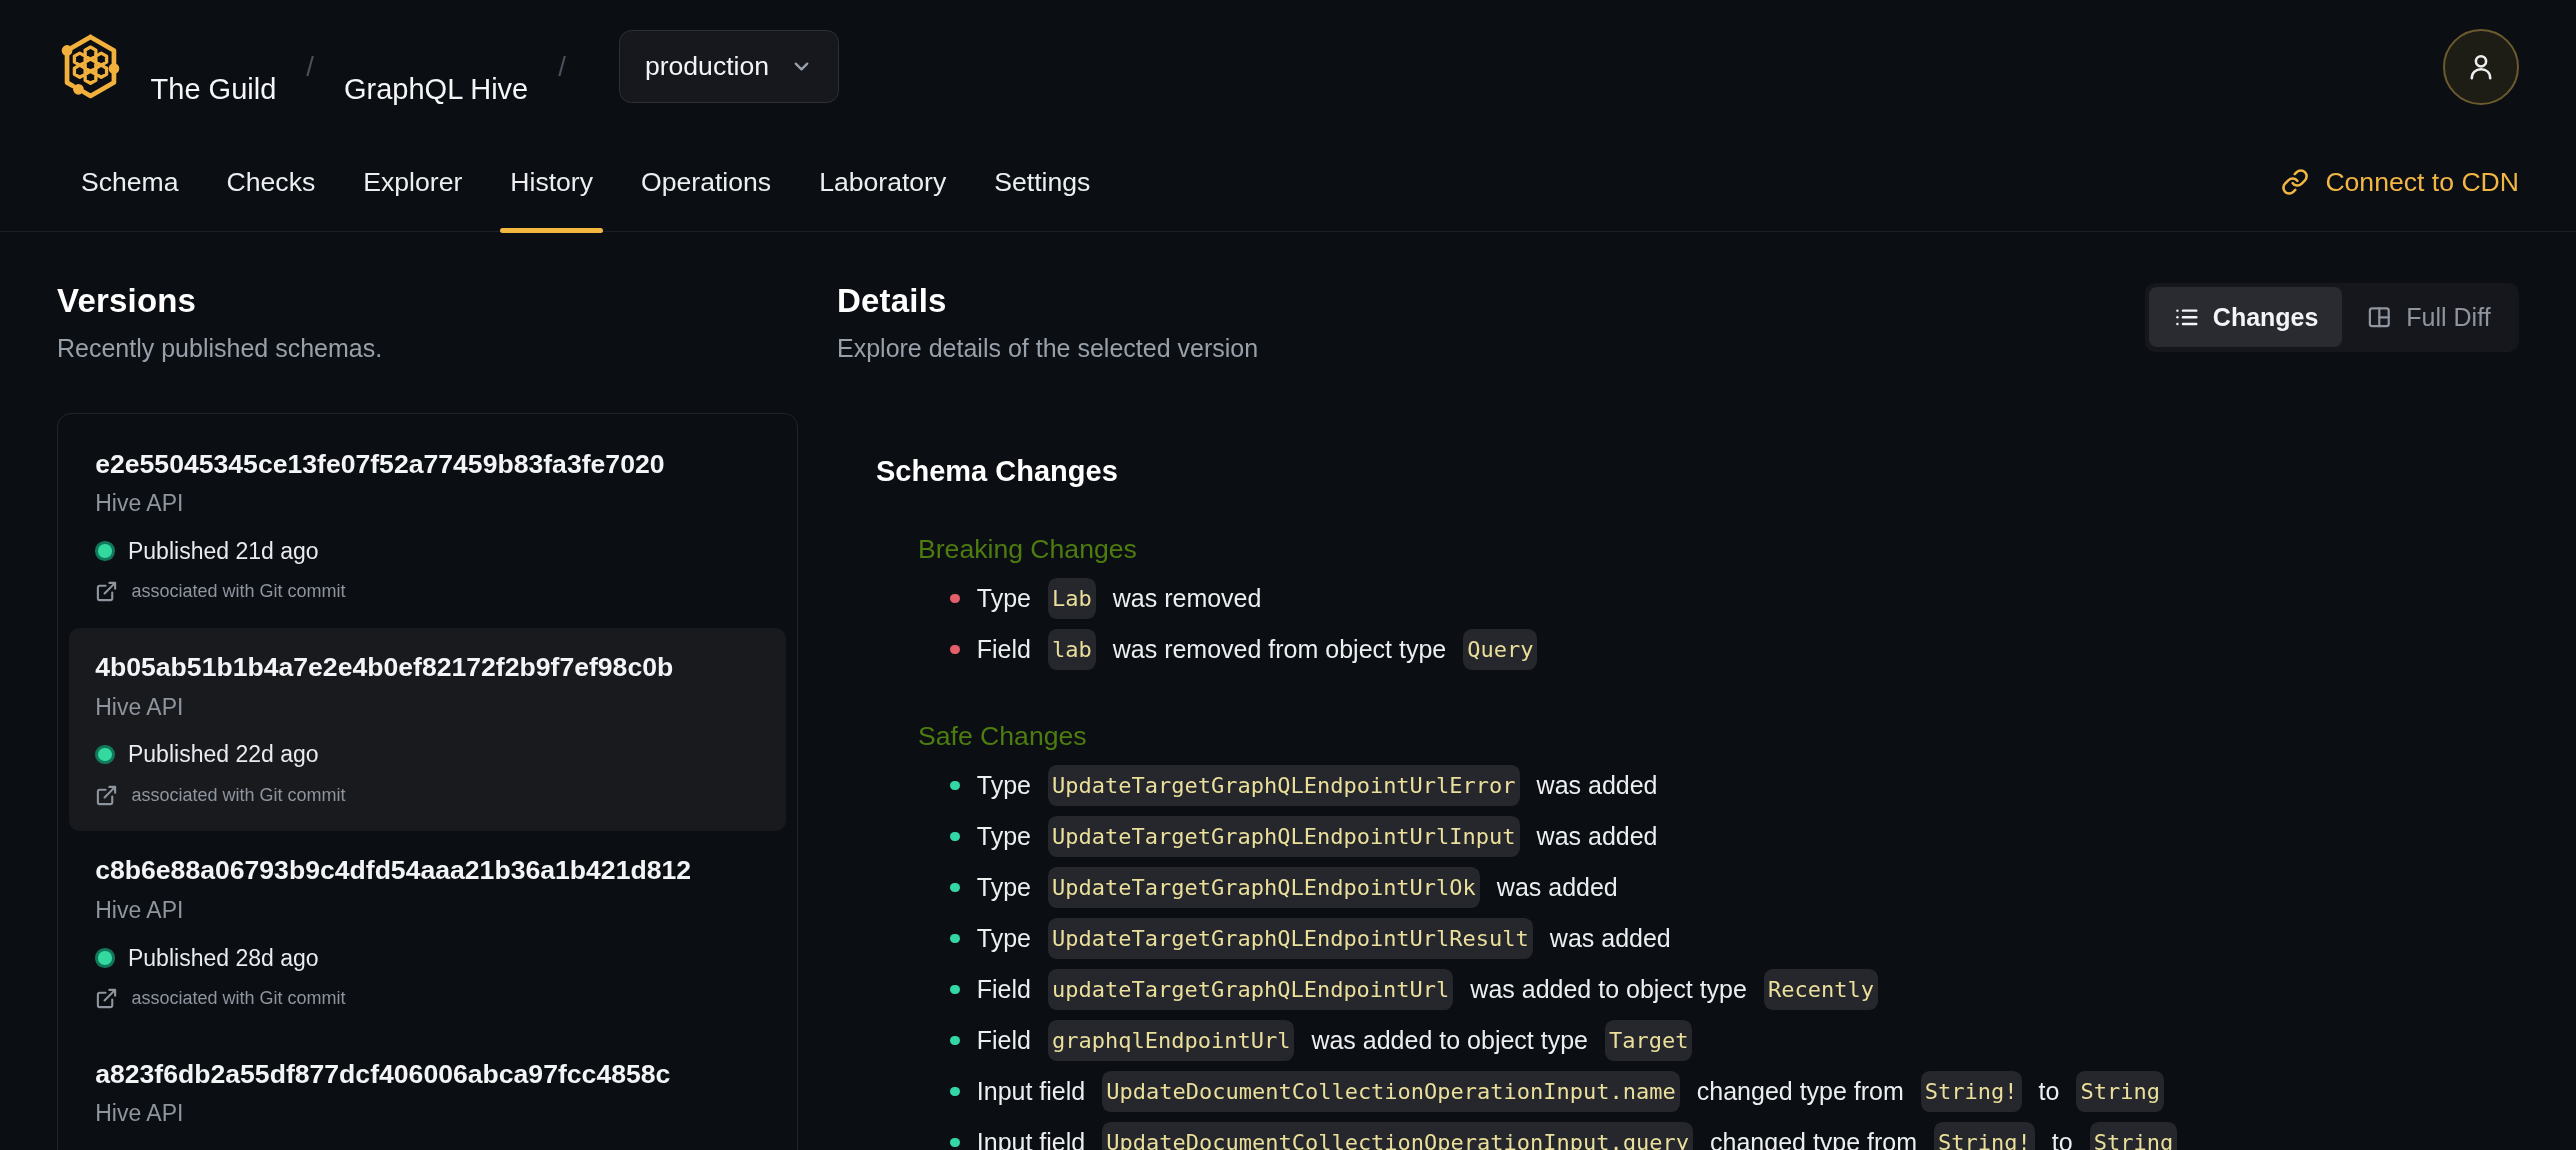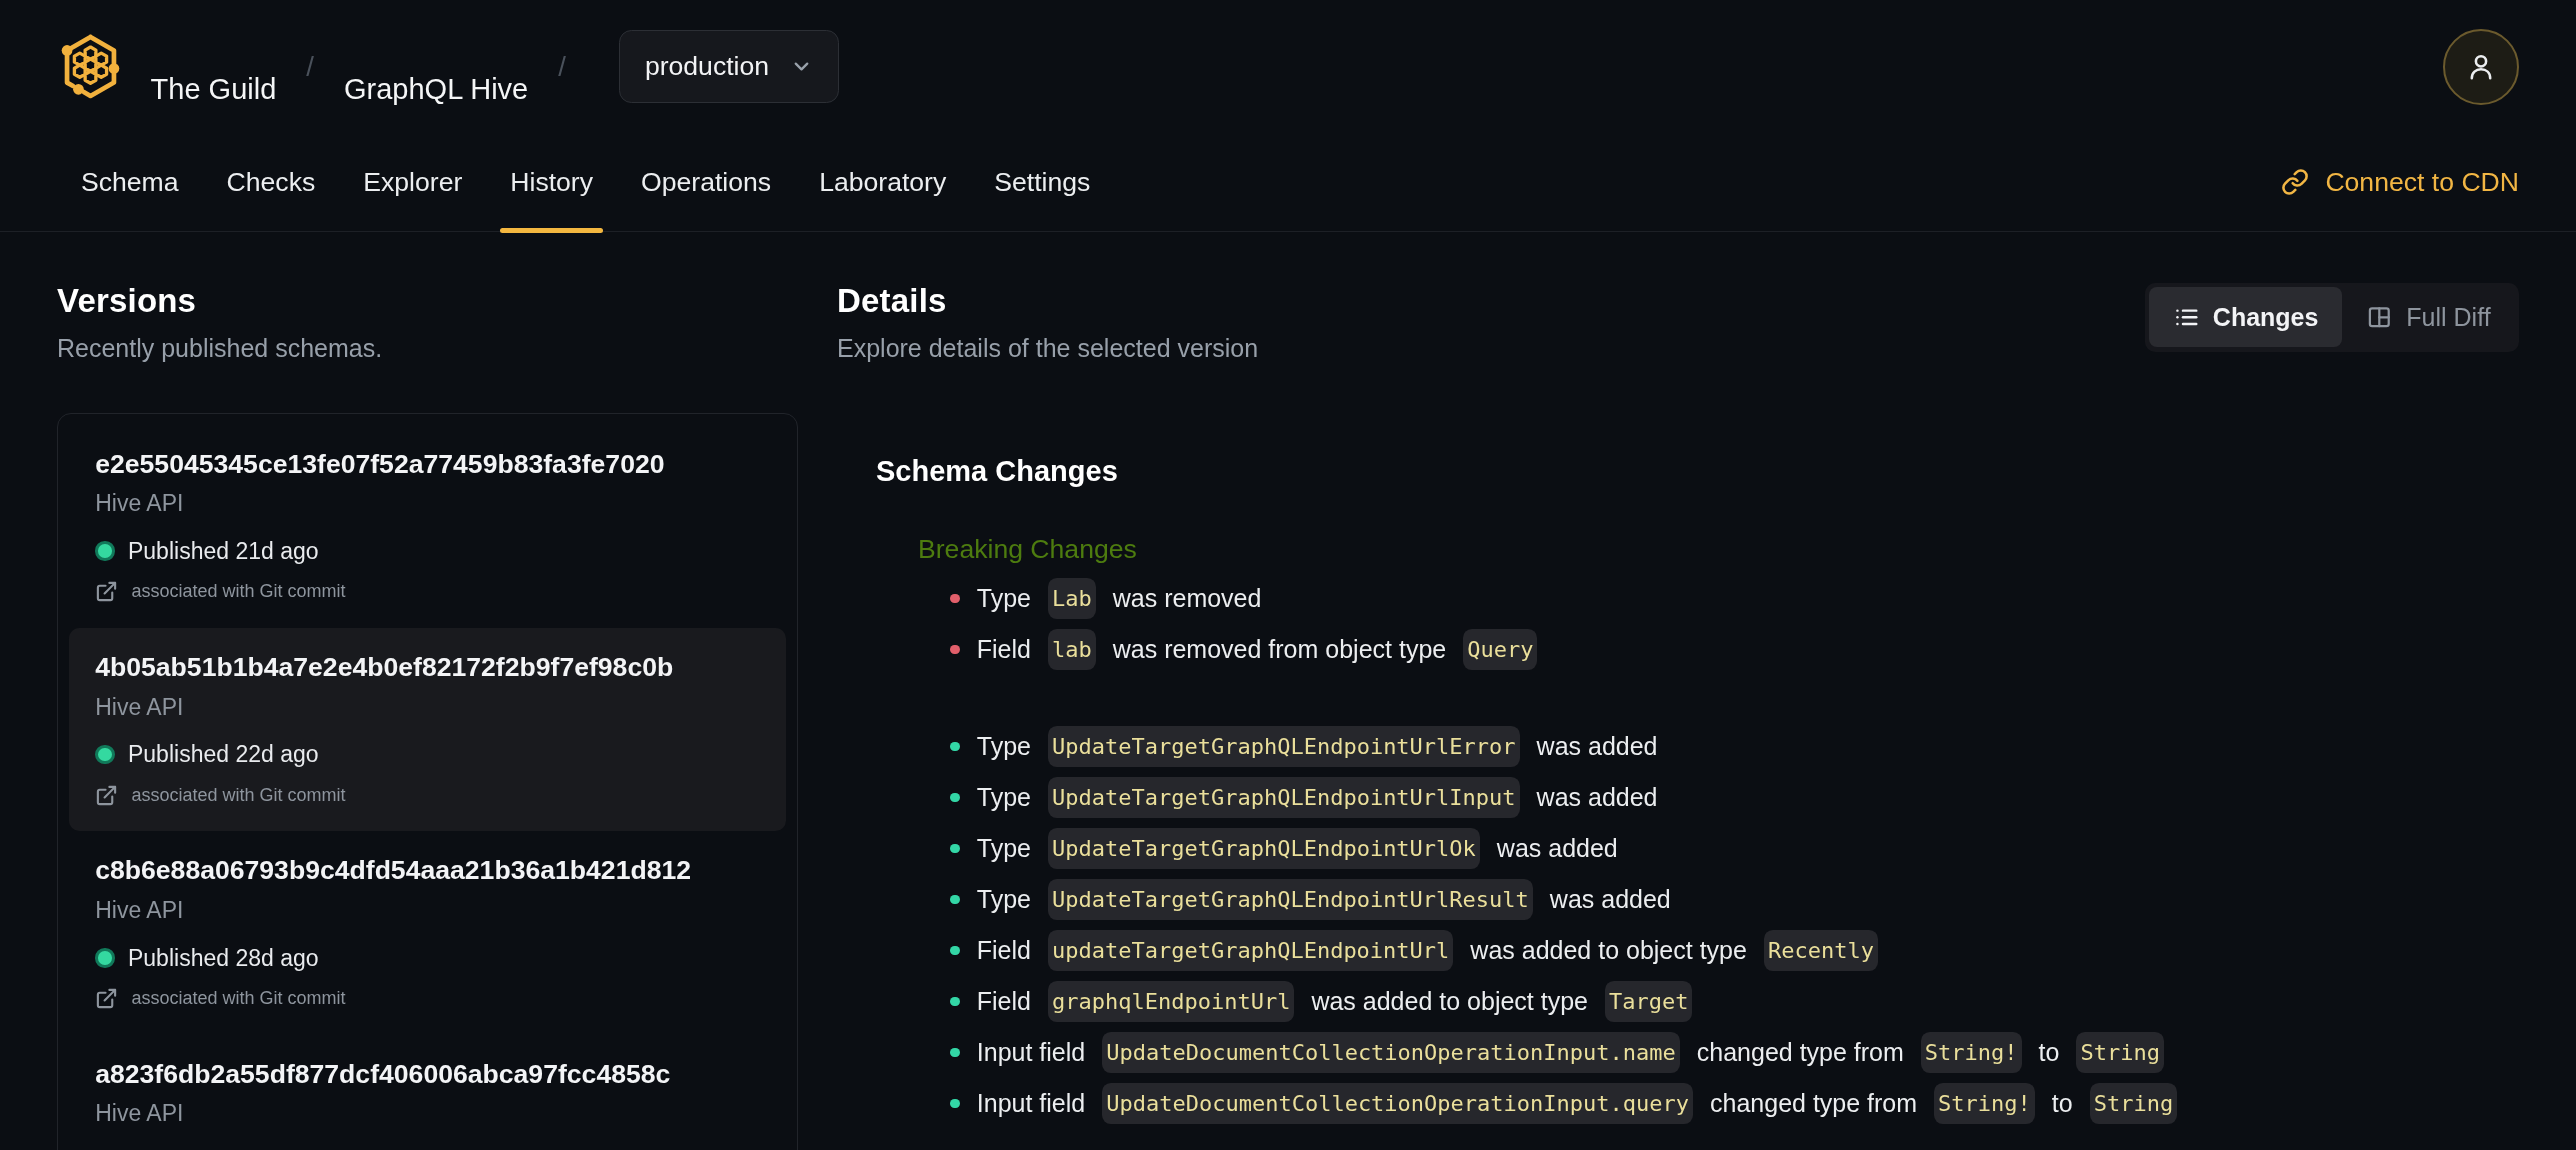--- a/index.html
+++ b/index.html
@@ -282,20 +282,21 @@
               <span class="bullet"></span>
               <span class="chg-text">Field</span>
               <span class="chip">lab</span>
               <span class="chg-text">was removed from object type</span>
               <span class="chip">Query</span>
             </li>
           </ul>
       </div>
 
       <div class="subsection safe">
+        <h4 class="sub-title">Safe Changes</h4>
         <ul class="changes">
             <li class="change-row">
               <span class="bullet"></span>
               <span class="chg-text">Type</span>
               <span class="chip">UpdateTargetGraphQLEndpointUrlError</span>
               <span class="chg-text">was added</span>
             </li>
             <li class="change-row">
               <span class="bullet"></span>
               <span class="chg-text">Type</span>

